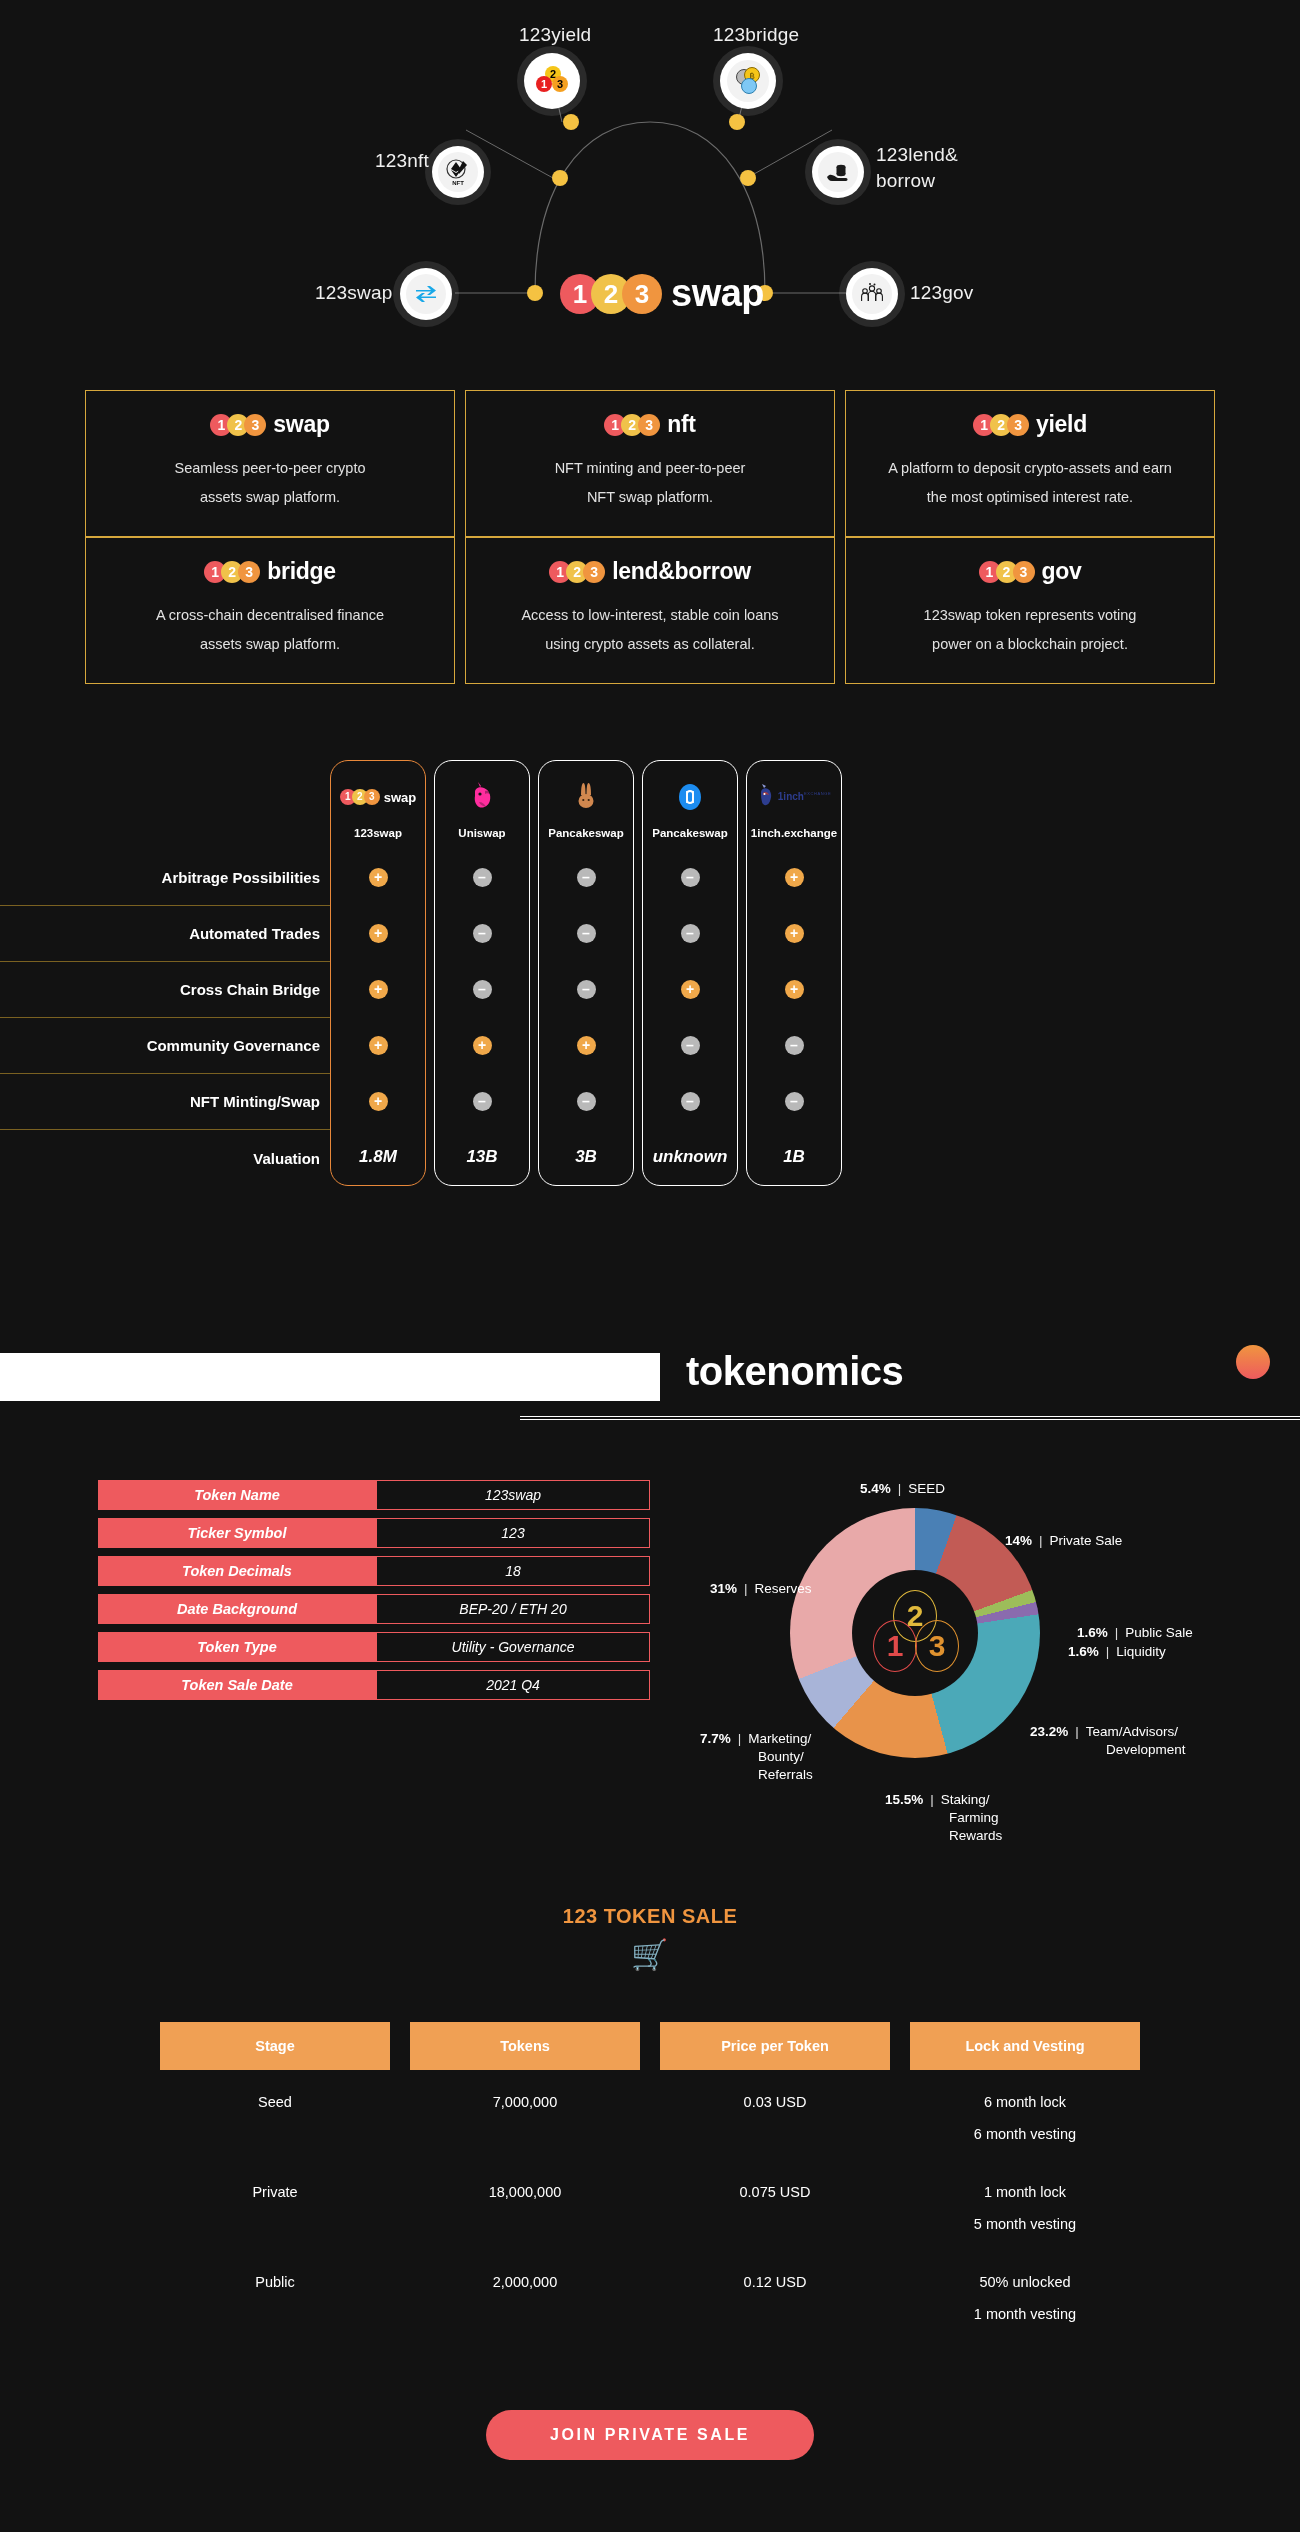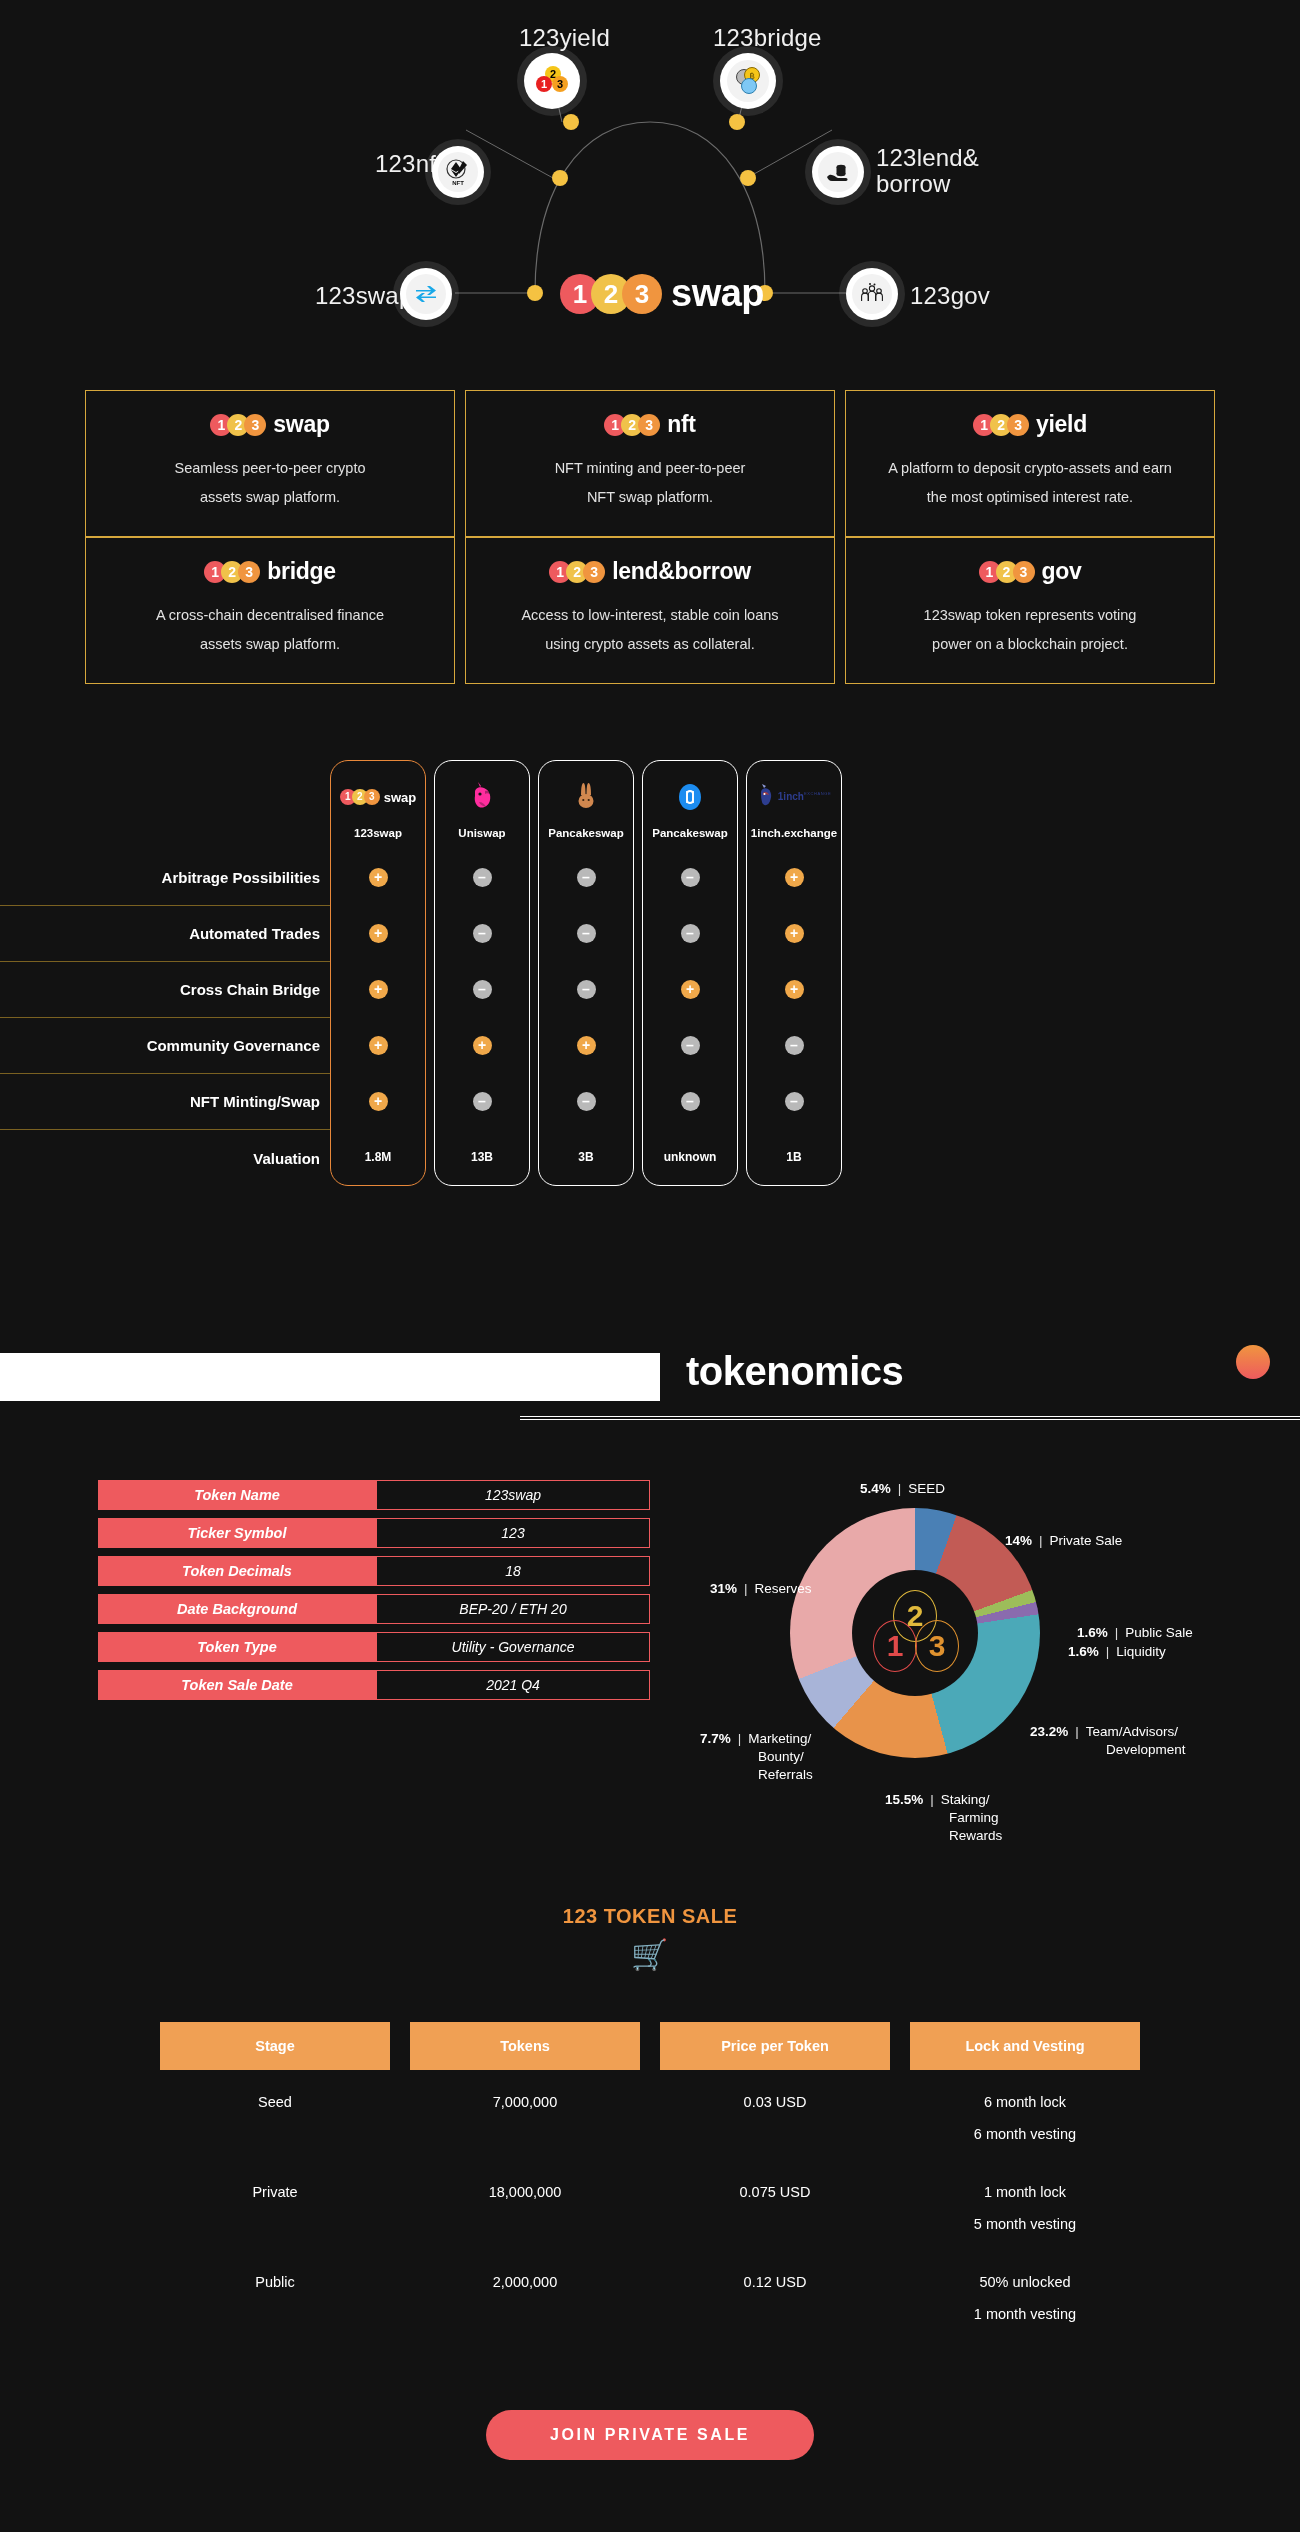--- a/index.html
+++ b/index.html
@@ -30,21 +30,21 @@
     border-radius: 50%;
     background: #ffffff;
     display: flex; align-items: center; justify-content: center;
     box-shadow: 0 0 0 7px rgba(255,255,255,0.10);
   }
   .nd-node .inner {
     border-radius: 50%;
     background: #f2f2f2;
     display: flex; align-items: center; justify-content: center;
   }
-  .nd-label { position: absolute; font-size: 24px; color: #f0f0f0; letter-spacing: .2px; white-space: nowrap; }
+  .nd-label { position: absolute; font-size: 19px; color: #f0f0f0; letter-spacing: .2px; white-space: nowrap; }
   .nd-joint { position: absolute; width: 16px; height: 16px; border-radius: 50%; background: #F5C242; }
   .nd-center { position: absolute; display: flex; align-items: center; }
   .nd-center .logo123 .dot { width: 40px; height: 40px; font-size: 26px; margin-right: -9px; }
   .nd-center .swaptxt { font-size: 38px; font-weight: 700; margin-left: 18px; letter-spacing: -.5px; }
 
   
   #features { position: absolute; left: 0; top: 390px; width: 1300px; }
   .fgrid { display: grid; grid-template-columns: repeat(3, 370px); gap: 0 10px; justify-content: center; }
   .fcard {
     border: 1px solid #D6A73C;
@@ -75,21 +75,21 @@
   .cmp-logobox { height: 40px; display: flex; align-items: center; justify-content: center; }
   .cmp-name { font-size: 11.5px; font-weight: 700; margin-top: 10px; margin-bottom: 10px; white-space: nowrap; }
   .cmp-cell { height: 56px; display: flex; align-items: center; justify-content: center; }
   .cmp-mark {
     width: 19px; height: 19px; border-radius: 50%;
     display: flex; align-items: center; justify-content: center;
     font-size: 14px; font-weight: 700; color: #fff; line-height: 1;
   }
   .cmp-mark.yes { background: #F0A84A; }
   .cmp-mark.no  { background: #B9B9B9; }
-  .cmp-val { height: 56px; display:flex; align-items:center; justify-content:center; font-size: 12px; font-weight: 700; }
+  .cmp-val { height: 56px; display:flex; align-items:center; justify-content:center; font-size: 17px; font-weight: 700; font-style: italic; }
   .cmp-head-pad { height: 32px; }
   .cmp-col .logo123 .dot { width: 16px; height: 16px; font-size: 10px; margin-right: -4px; }
 
   
   #tokbanner { position: absolute; left: 0; top: 1325px; width: 1300px; height: 110px; }
   .tb-whitebar { position: absolute; left: 0; top: 28px; width: 660px; height: 48px; background: #ffffff; }
   .tb-logo { position: absolute; left: 58px; top: 13px; display: flex; align-items: center; }
   .tb-logo .dot {
     width: 62px; height: 62px; border-radius: 50%; margin-right: -14px;
     display:flex; align-items:center; justify-content:center;

